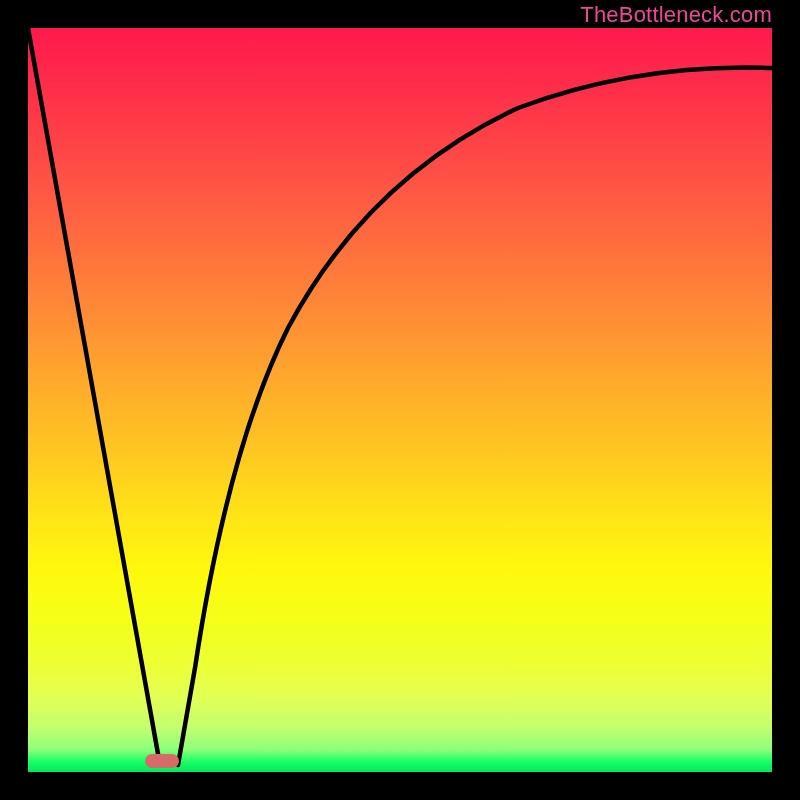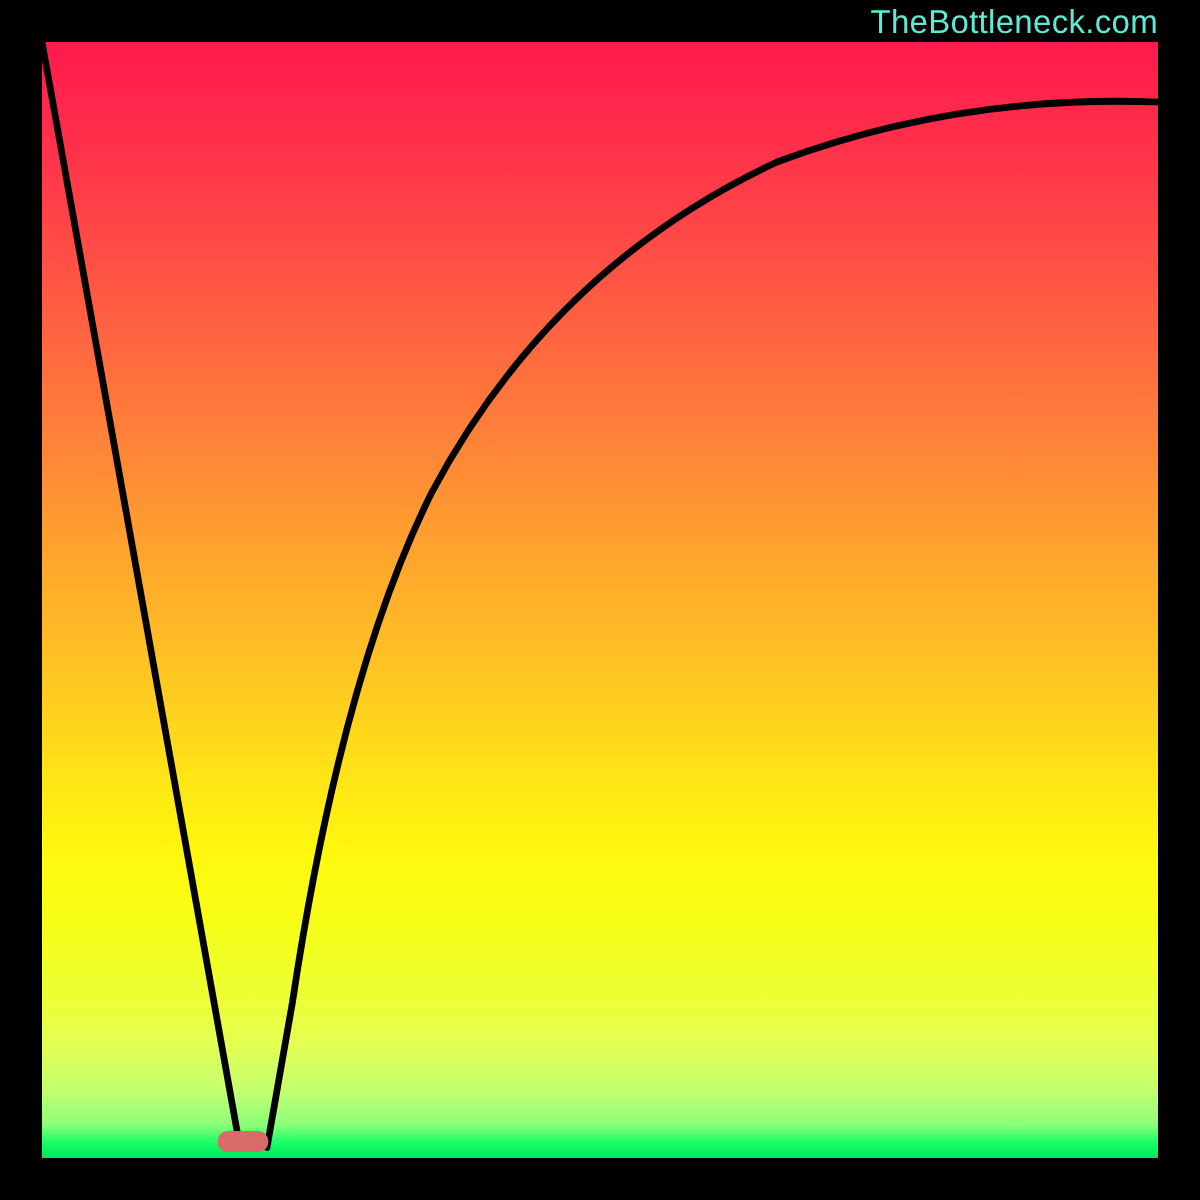--- a/index.html
+++ b/index.html
@@ -41,21 +41,21 @@
       #c3ff6f 94%,
       #8cff79 97%,
       #1aff66 98.6%,
       #00e85e 100%
     );
   }
   .watermark {
     position: absolute;
     top: 2px;
     right: 28px;
-    color: #5eead4;
+    color: #ec4899;
     font-size: 22px;
     letter-spacing: 0.2px;
     user-select: none;
   }
   svg.curves {
     position: absolute;
     left: 0;
     top: 0;
     width: 744px;
     height: 744px;

